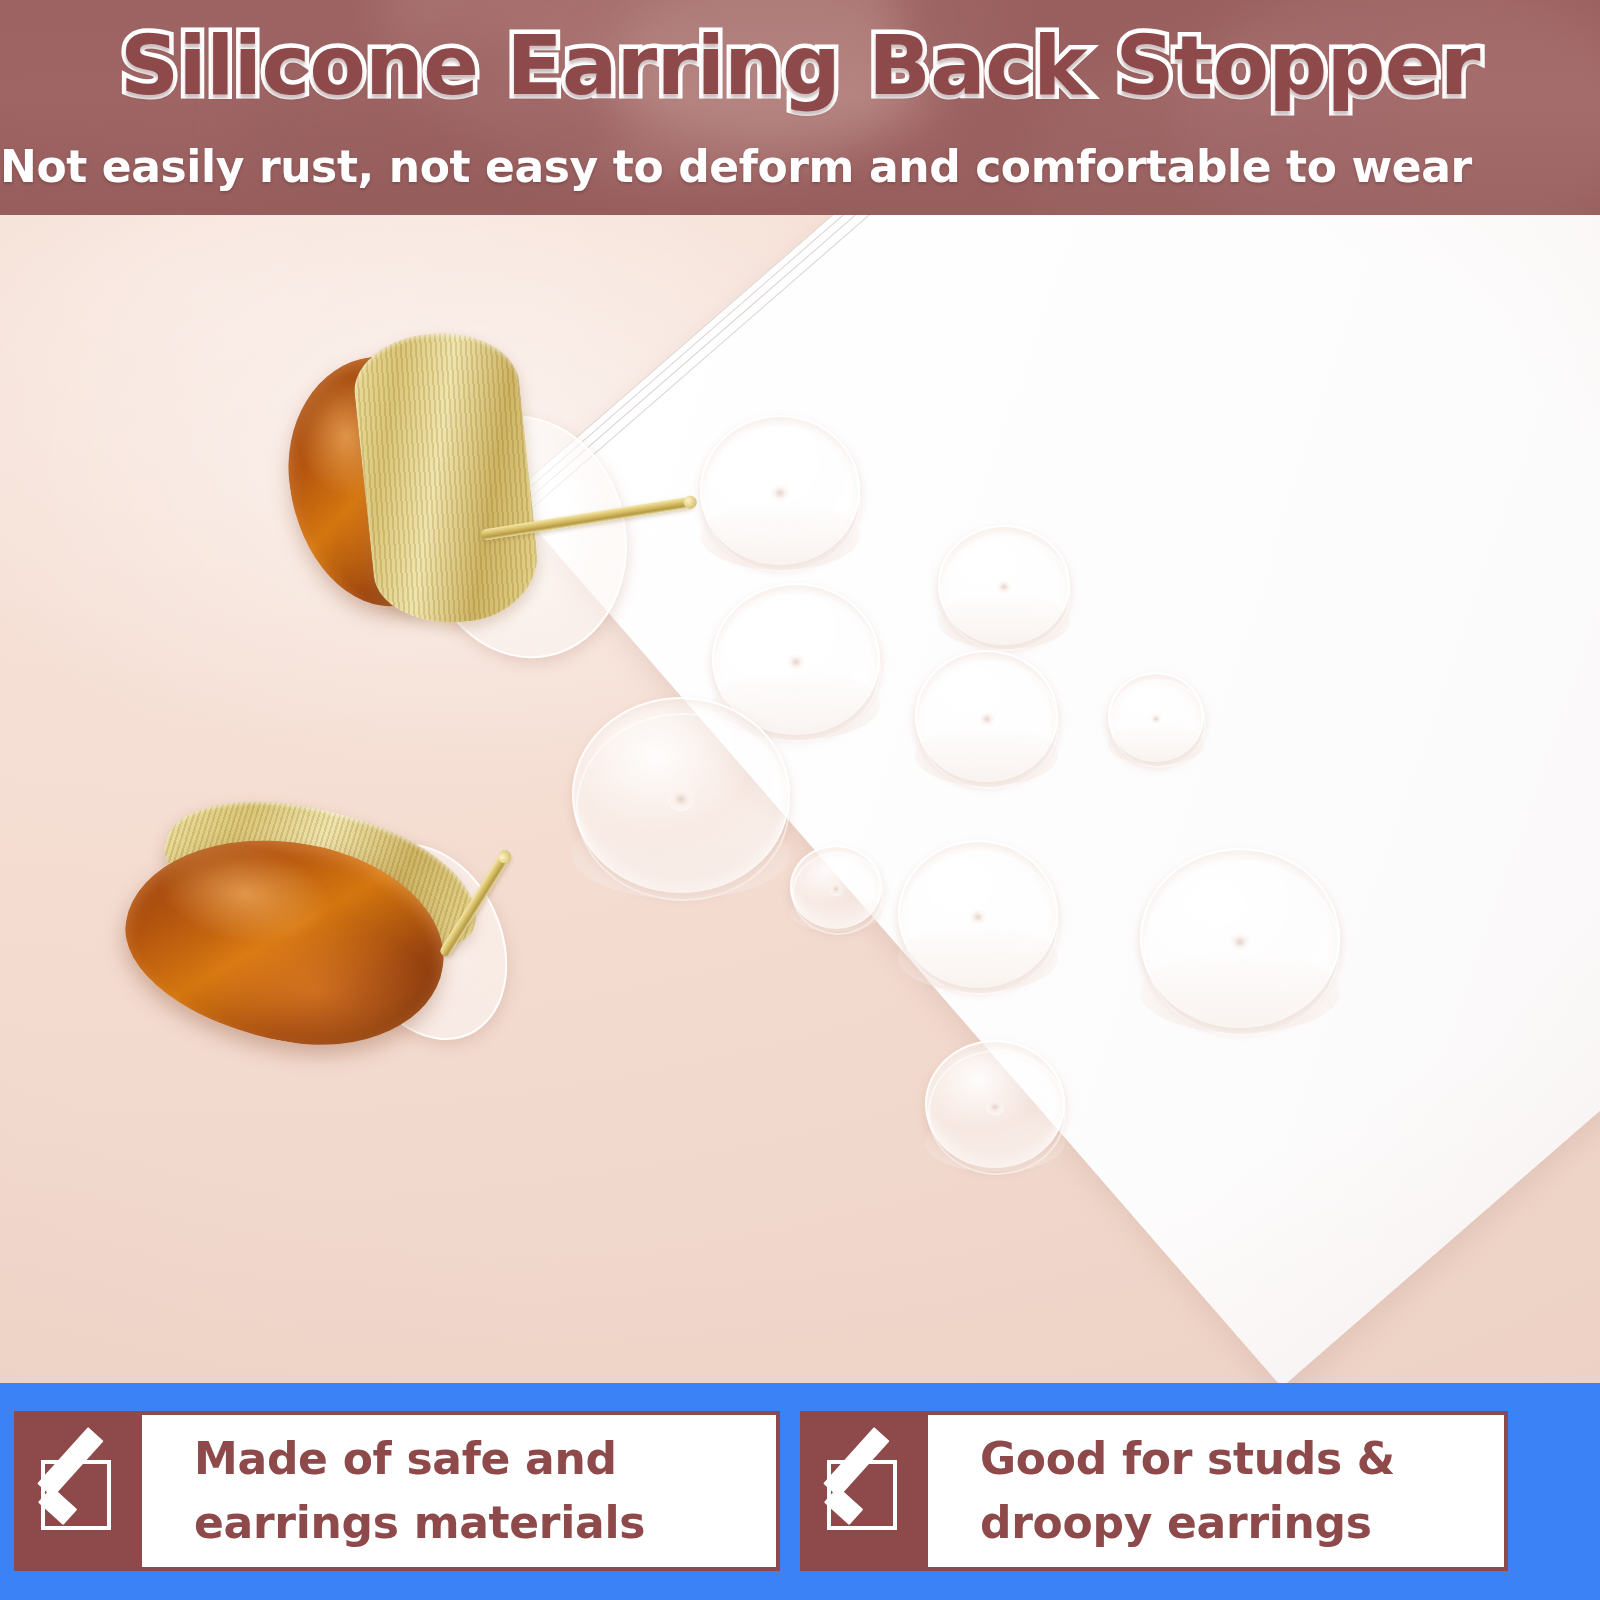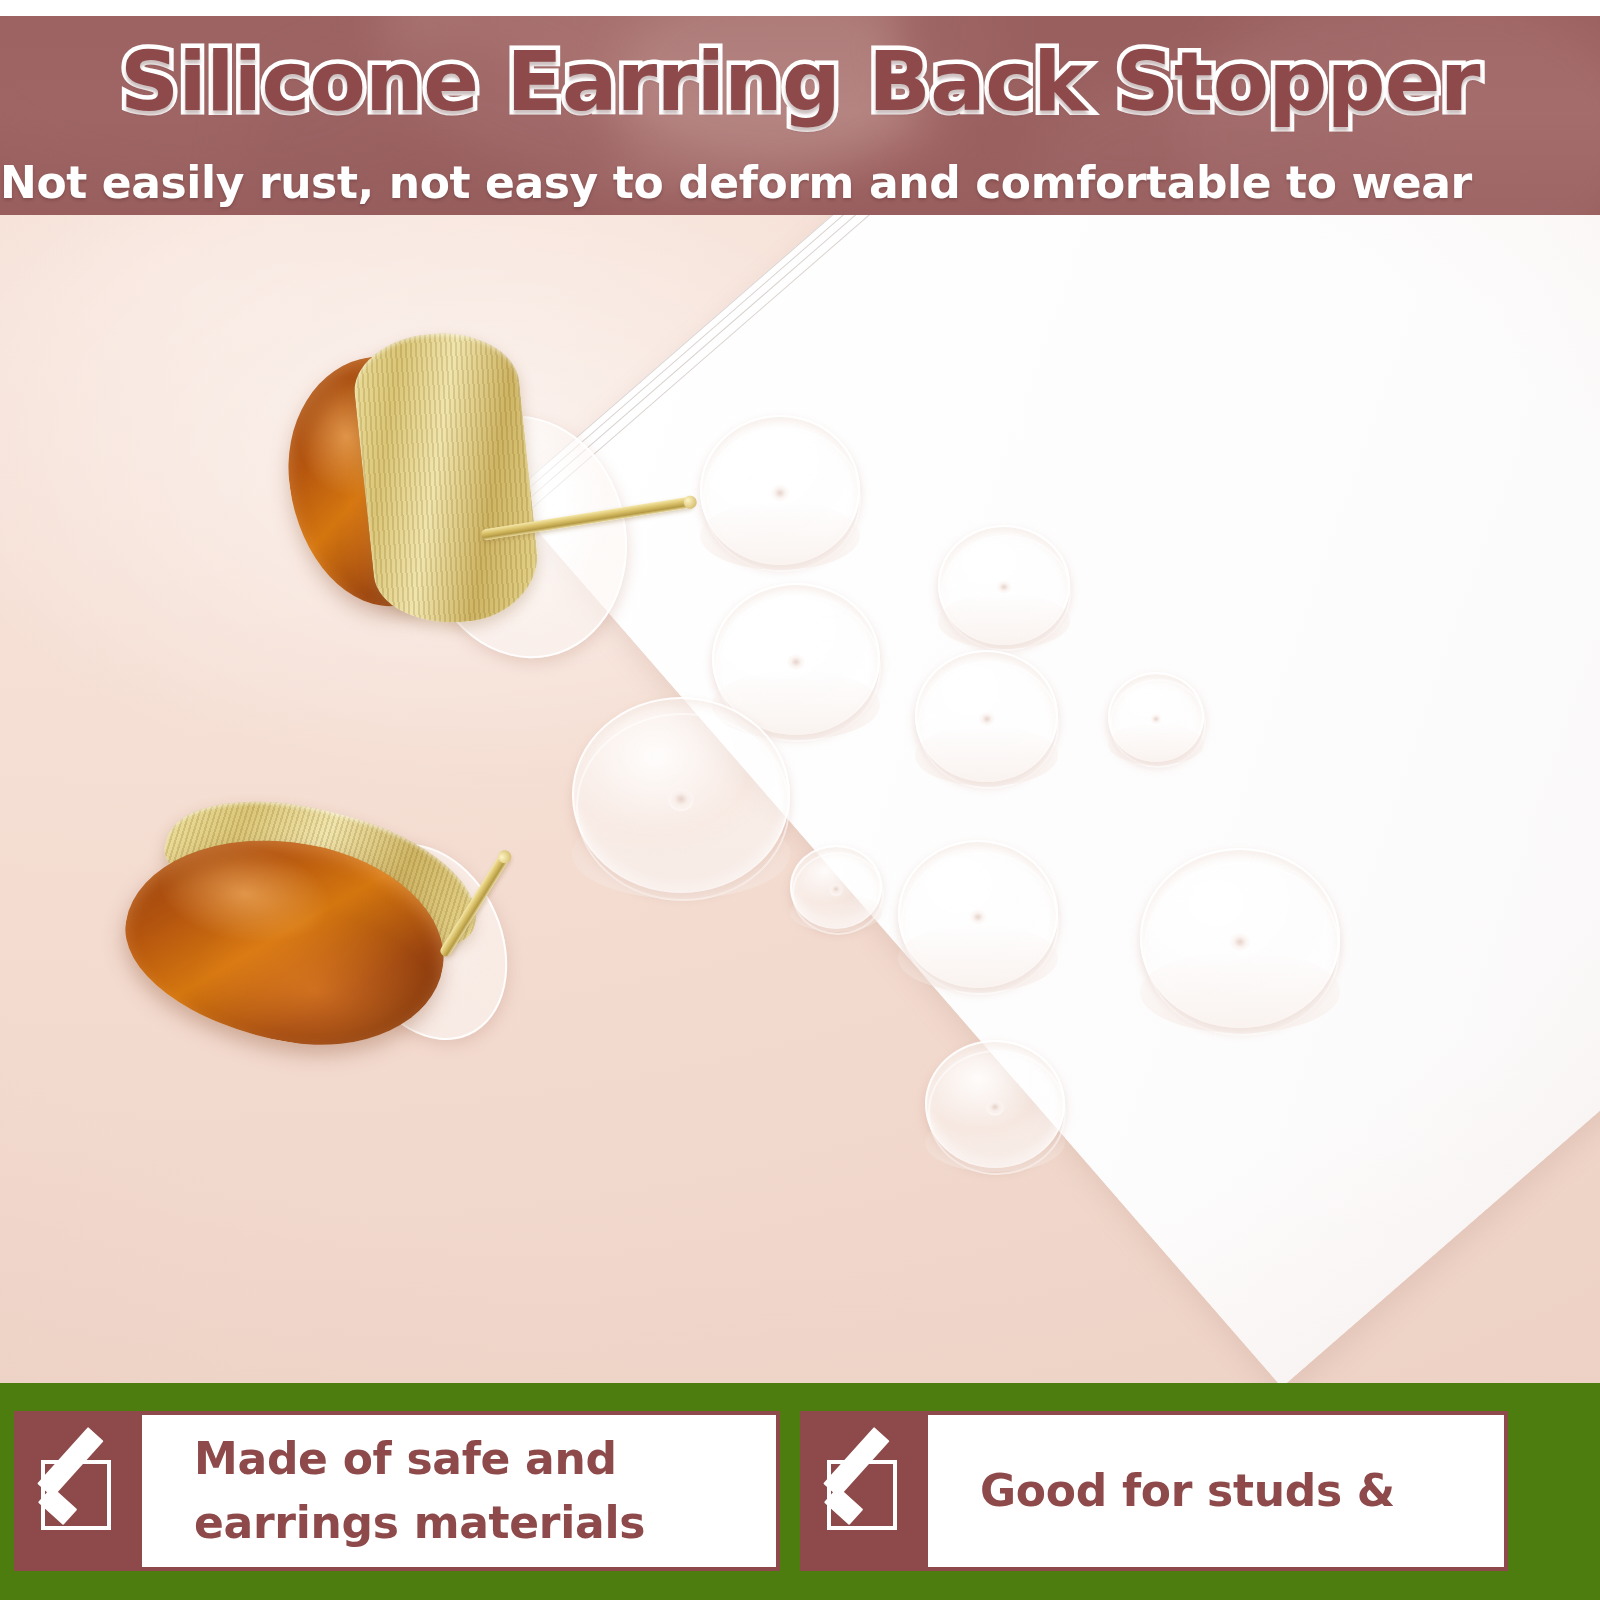--- a/index.html
+++ b/index.html
@@ -6,21 +6,21 @@
   body{
     width:1600px;height:1600px;overflow:hidden;
     background:#ffffff;
     font-family:"Liberation Sans", sans-serif;
     position:relative;
   }
   .page{position:absolute;inset:0;width:1600px;height:1600px;}
 
   
   .header{
-    position:absolute;left:0;top:16px;width:1600px;height:215px;
+    position:absolute;left:0;top:0;width:1600px;height:215px;
     background:#9e6262;
     overflow:hidden;
   }
   .hdr-tex{position:absolute;inset:0;opacity:.55;}
   .hdr-tex i{position:absolute;display:block;border-radius:50%;filter:blur(22px);}
   .t1{left:-60px;top:-120px;width:520px;height:300px;background:rgba(160,105,105,.85);}
   .t2{left:380px;top:-150px;width:620px;height:330px;background:rgba(205,168,160,.55);}
   .t3{left:620px;top:-40px;width:300px;height:190px;background:rgba(225,200,190,.45);}
   .t4{left:900px;top:-130px;width:520px;height:320px;background:rgba(150,95,95,.75);}
   .t5{left:1180px;top:-30px;width:460px;height:300px;background:rgba(185,140,138,.5);}
@@ -135,21 +135,21 @@
     background:linear-gradient(180deg,#f4e7a8 0%,#d9c068 40%,#b59a45 75%,#e9dba0 100%);
     box-shadow:0 2px 4px rgba(150,115,60,.35);
   }
   .pin::after{
     content:"";position:absolute;right:-3px;top:-1px;width:13px;height:13px;border-radius:50%;
     background:radial-gradient(circle at 35% 32%,#fdf5c4,#cdb05a);
   }
 
   
   .footer{
-    position:absolute;left:0;top:1383px;width:1600px;height:217px;background:#4d7c0f;
+    position:absolute;left:0;top:1383px;width:1600px;height:217px;background:#3b82f6;
   }
   .badge{position:absolute;top:28px;height:160px;display:flex;align-items:stretch;}
   .badge-a{left:14px;width:766px;}
   .badge-b{left:800px;width:708px;}
   .badge-icon{
     width:128px;flex:0 0 128px;background:#8e4a4a;
     display:flex;align-items:center;justify-content:center;position:relative;
   }
   .chk{position:relative;width:74px;height:74px;}
   .chk .box{position:absolute;left:0;top:6px;width:62px;height:62px;border:4px solid #ffffff;}
@@ -306,18 +306,19 @@
     <div class="badge badge-b">
       <div class="badge-icon">
         <div class="chk">
             <div class="box"></div>
             <div class="tick2"></div>
             <div class="tick"></div>
           </div>
       </div>
       <div class="badge-text">
         <span>Good for studs &amp;</span>
+        <span>droopy earrings</span>
       </div>
     </div>
 
   </div>
 
 </div>
 
 </body></html>

